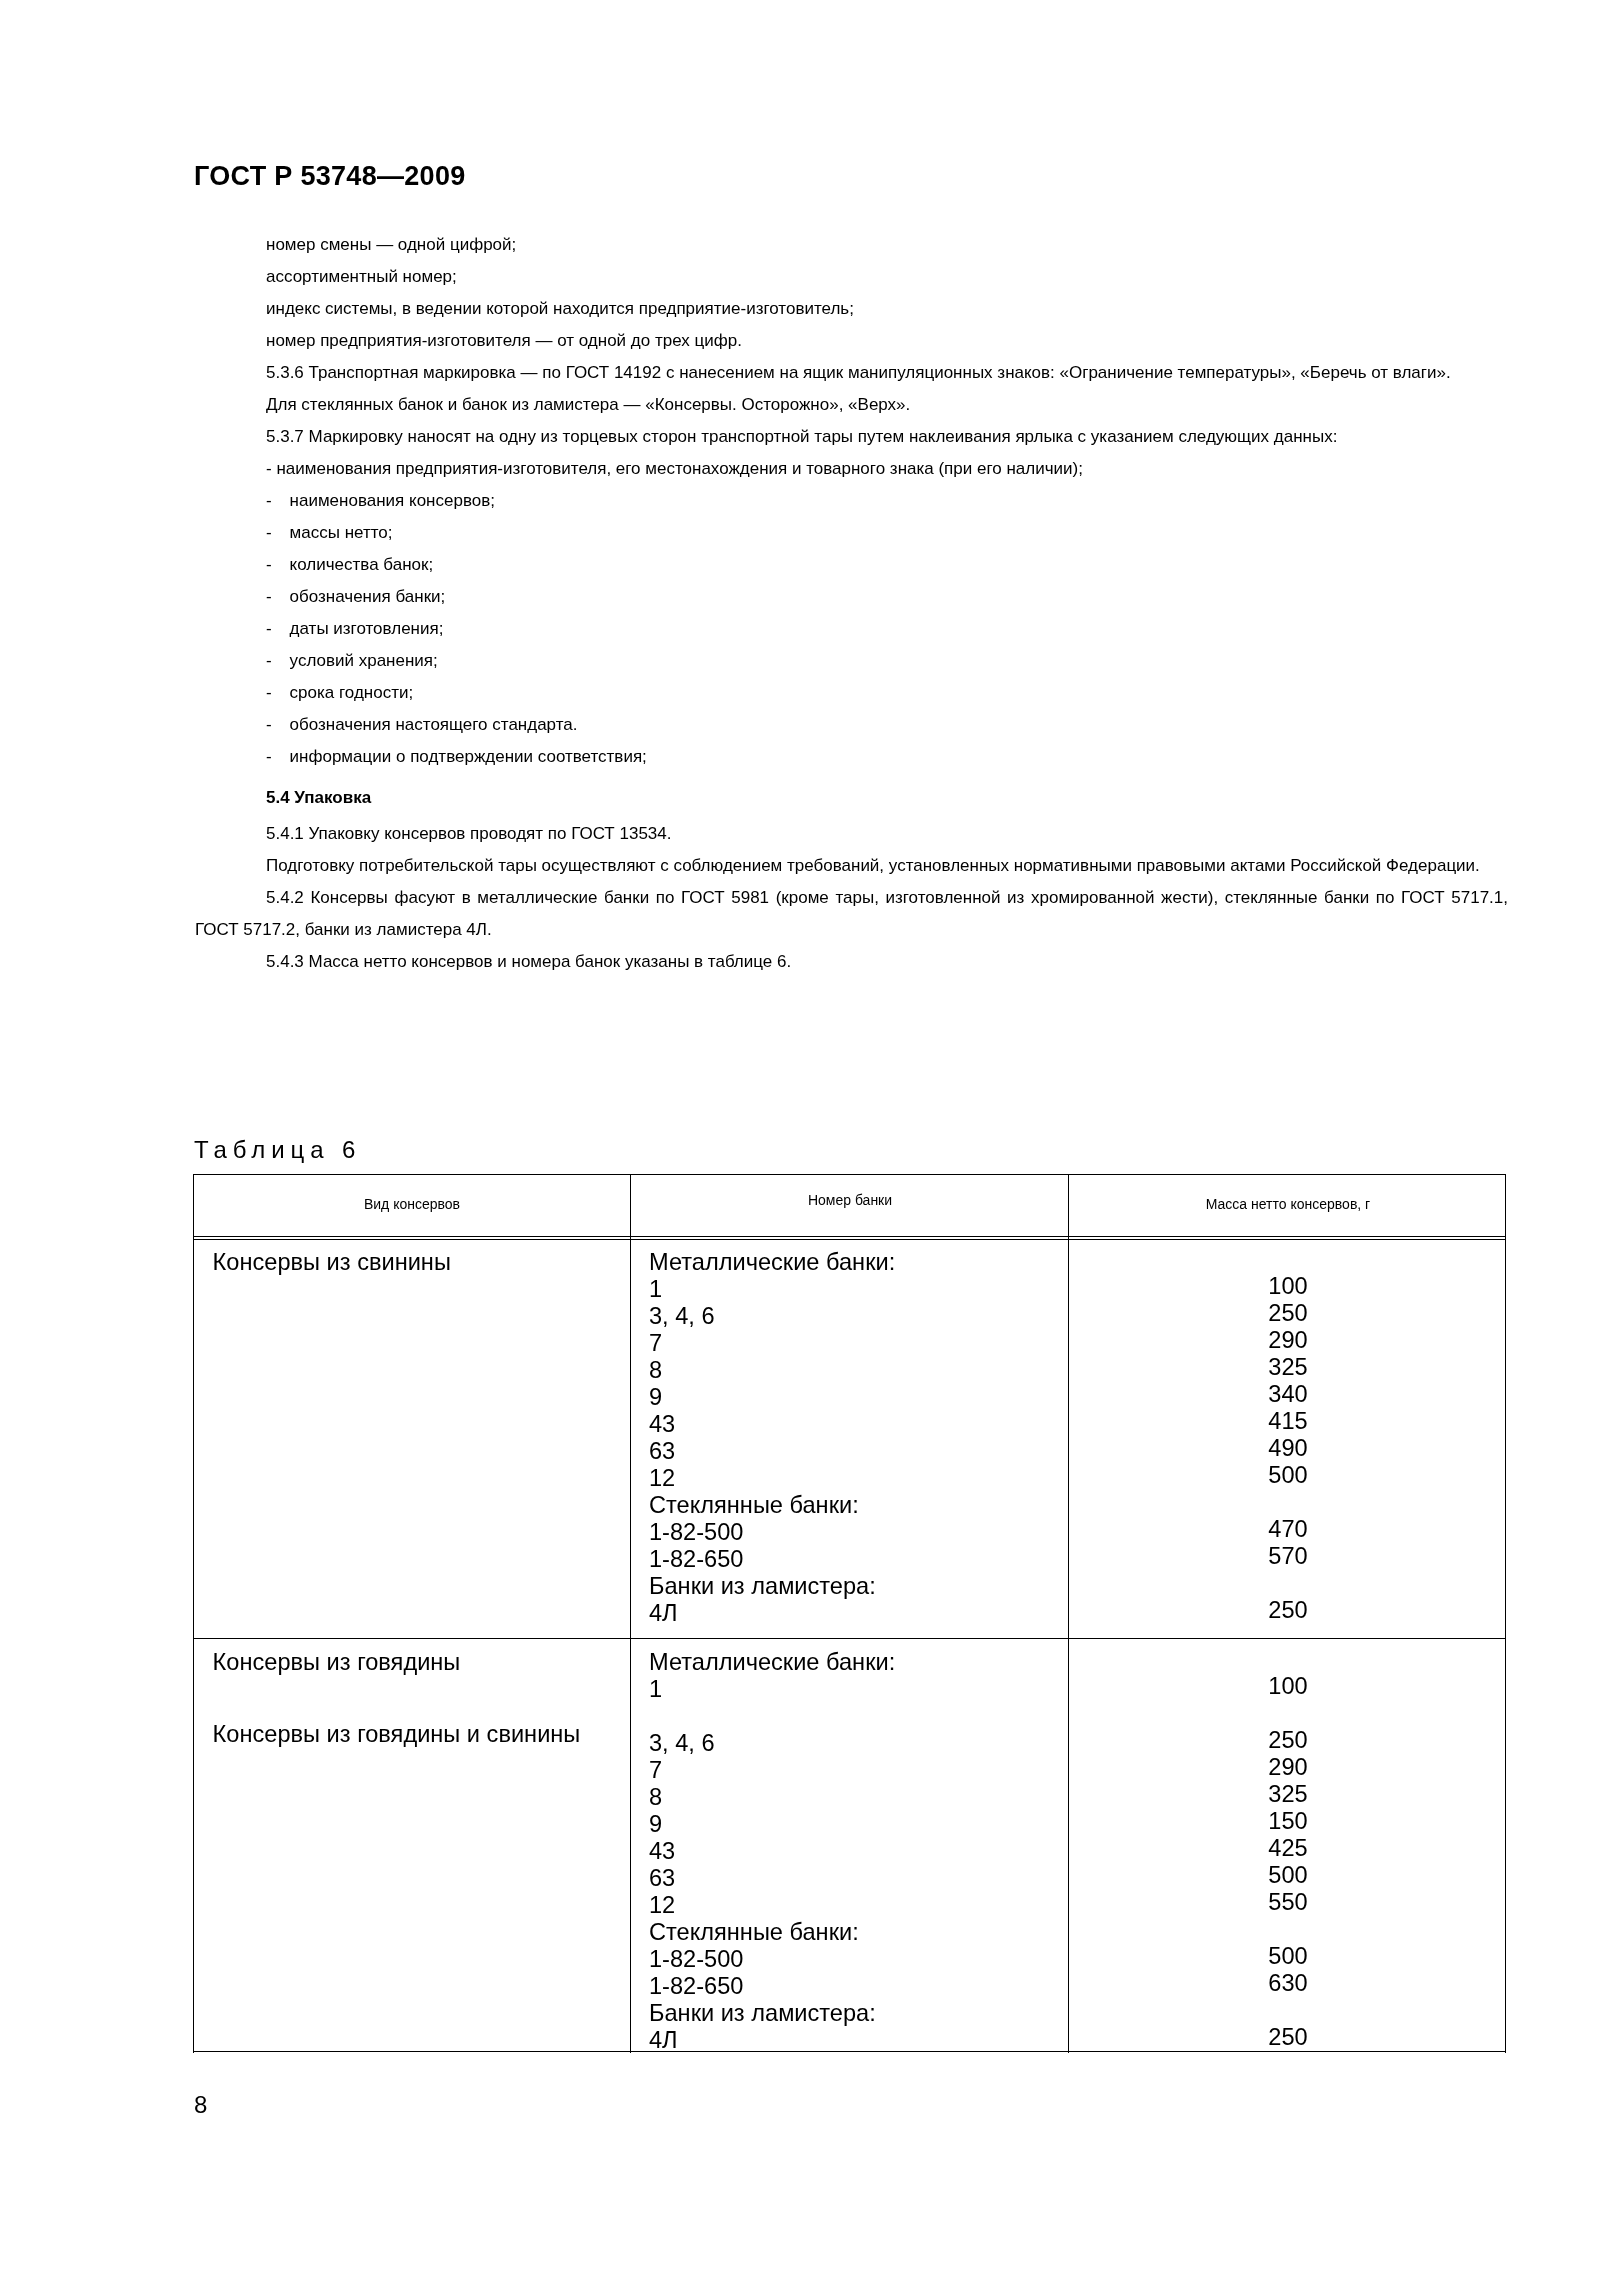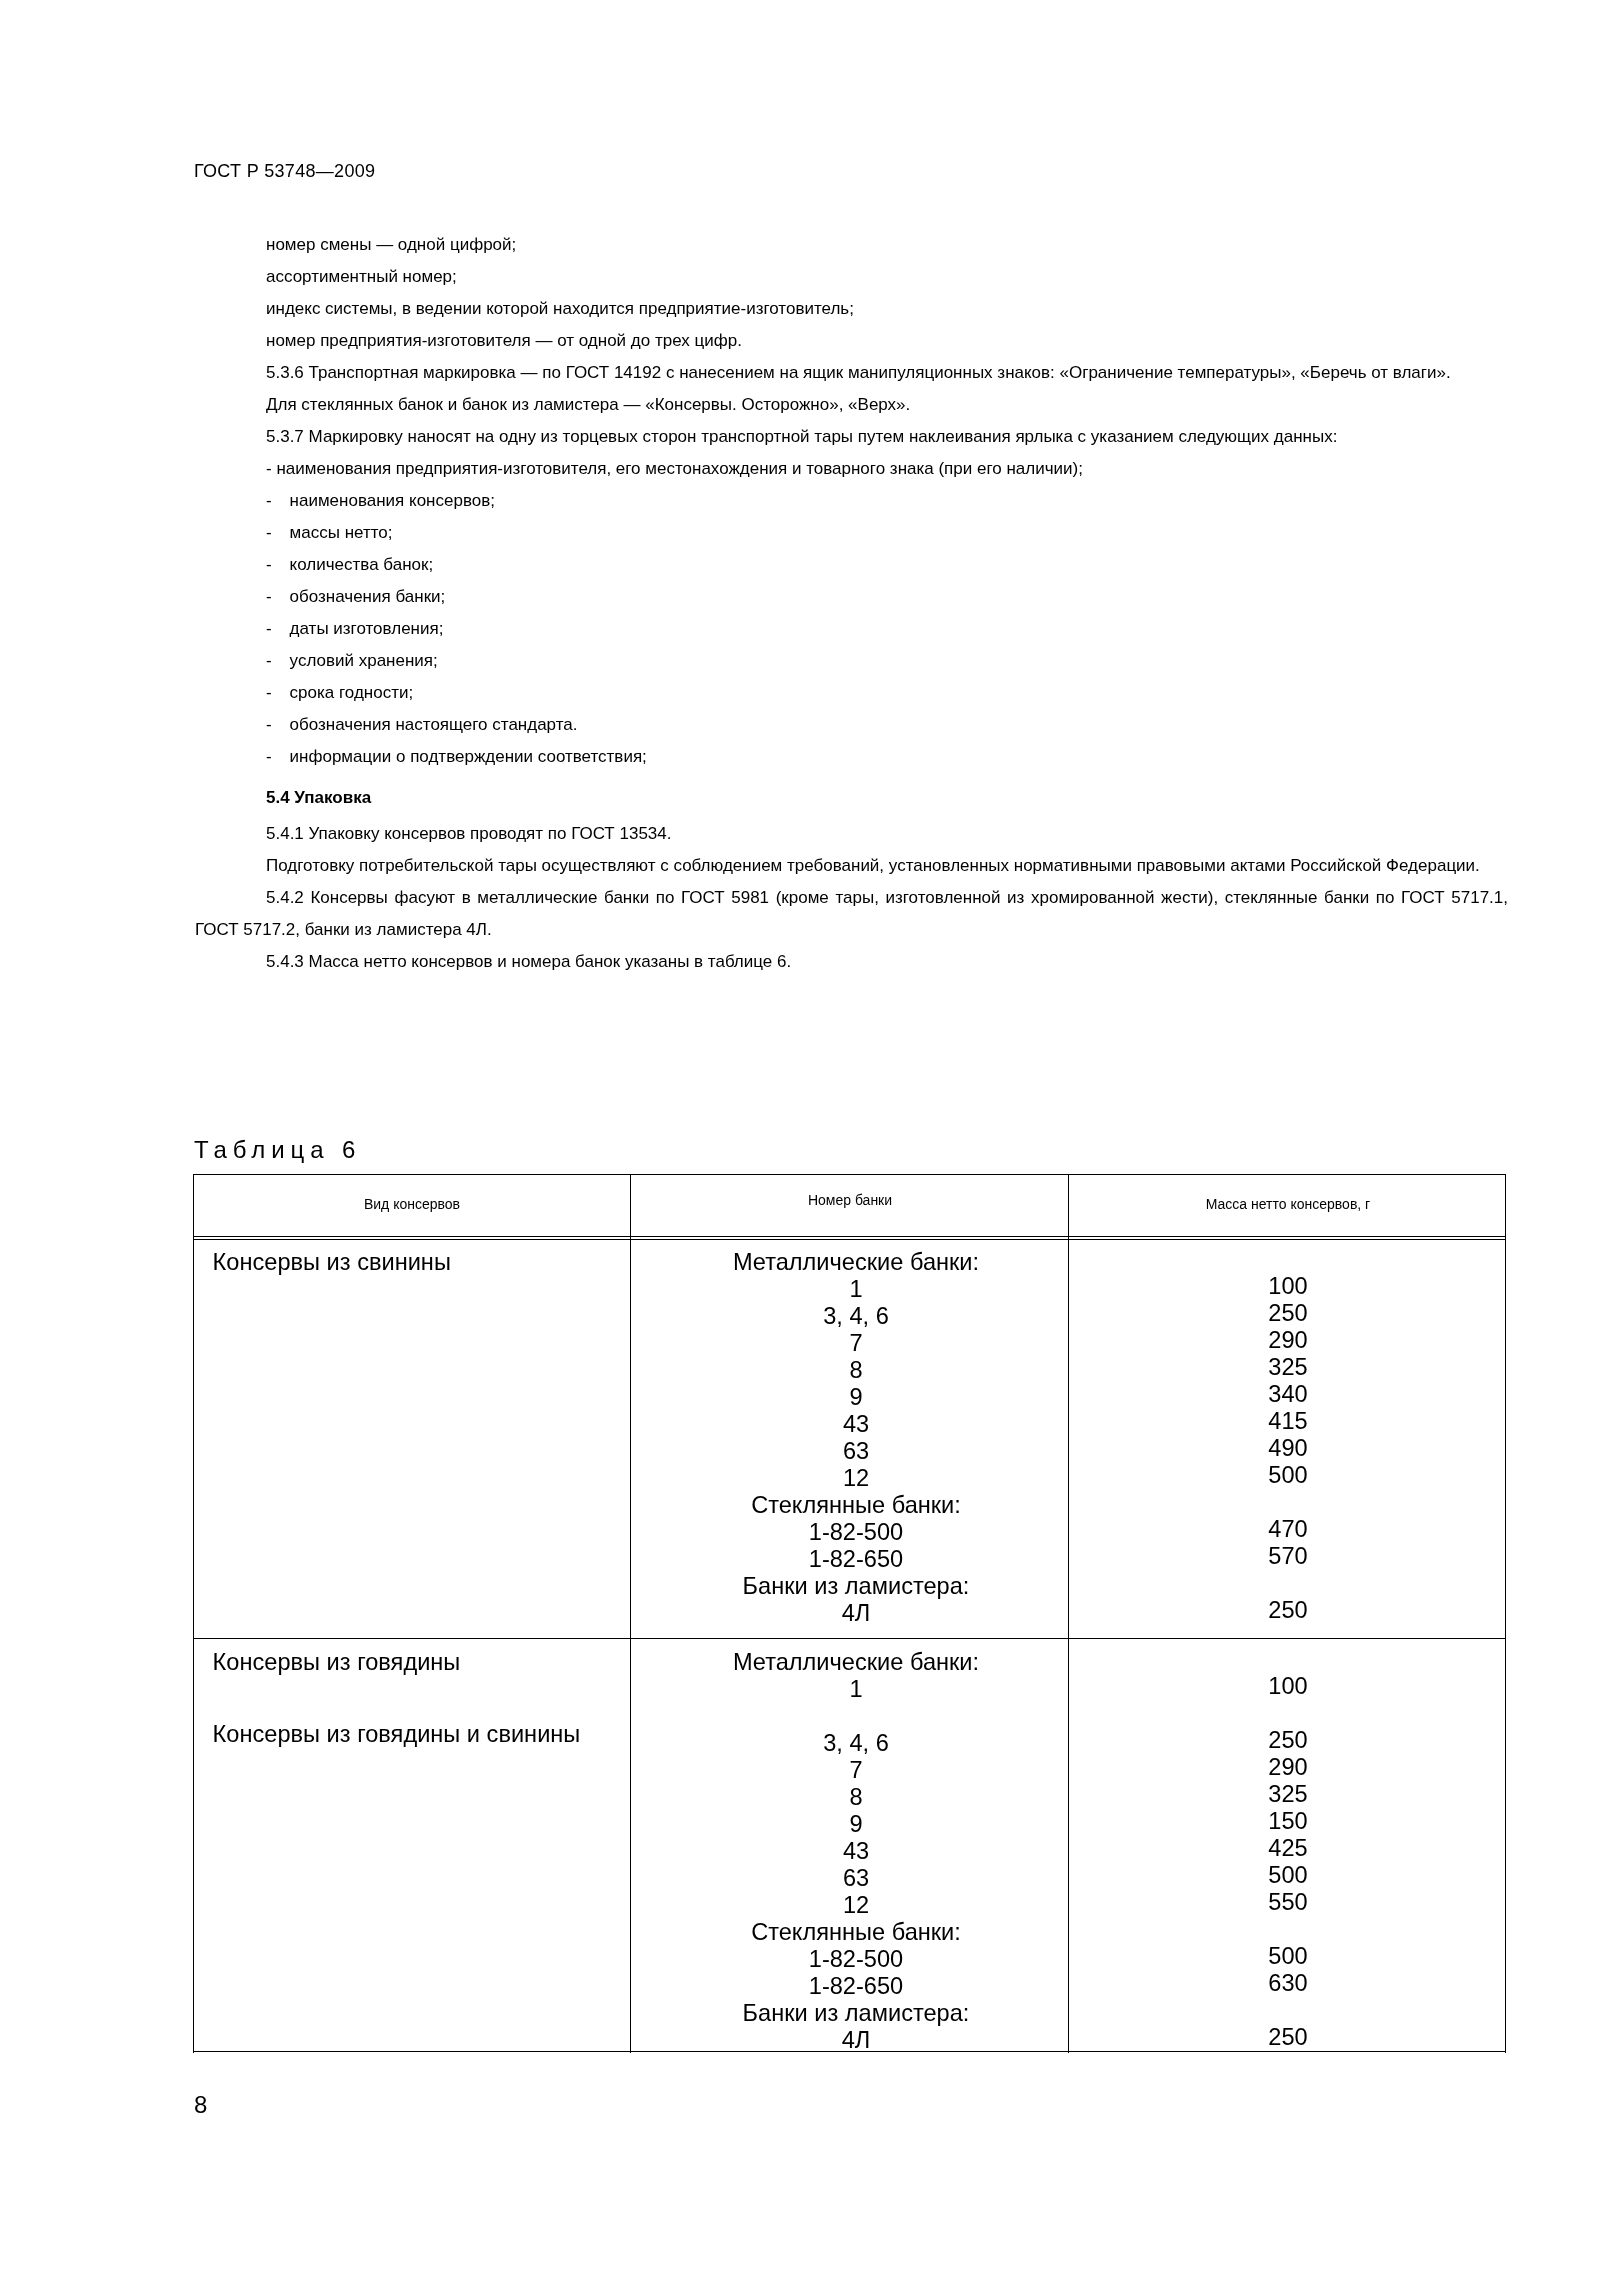--- a/index.html
+++ b/index.html
@@ -1,31 +1,31 @@
 <!DOCTYPE html>
 <html style="font-size:10.5px"><head>
 <meta charset="utf-8">
 <style>
   html, body { margin: 0; padding: 0; background: #ffffff; }
   body { width: 1623px; height: 2295px; position: relative; overflow: hidden;
          font-family: "Liberation Sans", sans-serif; color: #000; }
-  .hdr { position: absolute; left: 194px; top: 161px; font-size: 18px; font-weight: normal; letter-spacing: 0.3px; }
+  .hdr { position: absolute; left: 194px; top: 161px; font-size: 27px; font-weight: bold; letter-spacing: 0.3px; }
   .body { position: absolute; left: 195px; top: 229px; width: 1313px; font-size: 17px; line-height: 32px; }
   .p { margin: 0; text-align: justify; text-align-last: left; }
   .ind { text-indent: 71px; }
   .li { padding-left: 71px; }
   .li .dash { display: inline-block; width: 23.6px; }
   .sec { font-weight: bold; padding-left: 71px; margin: 9.2px 0 3.9px 0; }
   .cap { position: absolute; left: 194px; top: 1136px; font-size: 24px; letter-spacing: 5.9px; }
   .tbl { position: absolute; left: 193px; top: 1174px; width: 1313px; height: 879px; }
   .line { position: absolute; background: #000; }
   .th { position: absolute; font-size: 14px; text-align: center; }
   .cell { position: absolute; font-size: 23.6px; line-height: 27px; }
   .c1 { left: 19.6px; text-align: left; }
-  .c2 { left: 444px; width: 438px; text-align: center; }
+  .c2 { left: 456px; width: 438px; }
   .c3 { left: 876px; width: 438px; text-align: center; }
   .c3 div, .c2 div { height: 27px; }
   .pg { position: absolute; left: 194px; top: 2091px; font-size: 24px; }
 </style>
 </head>
 <body>
 
 <div class="hdr">ГОСТ Р 53748—2009</div>
 
 <div class="body">

